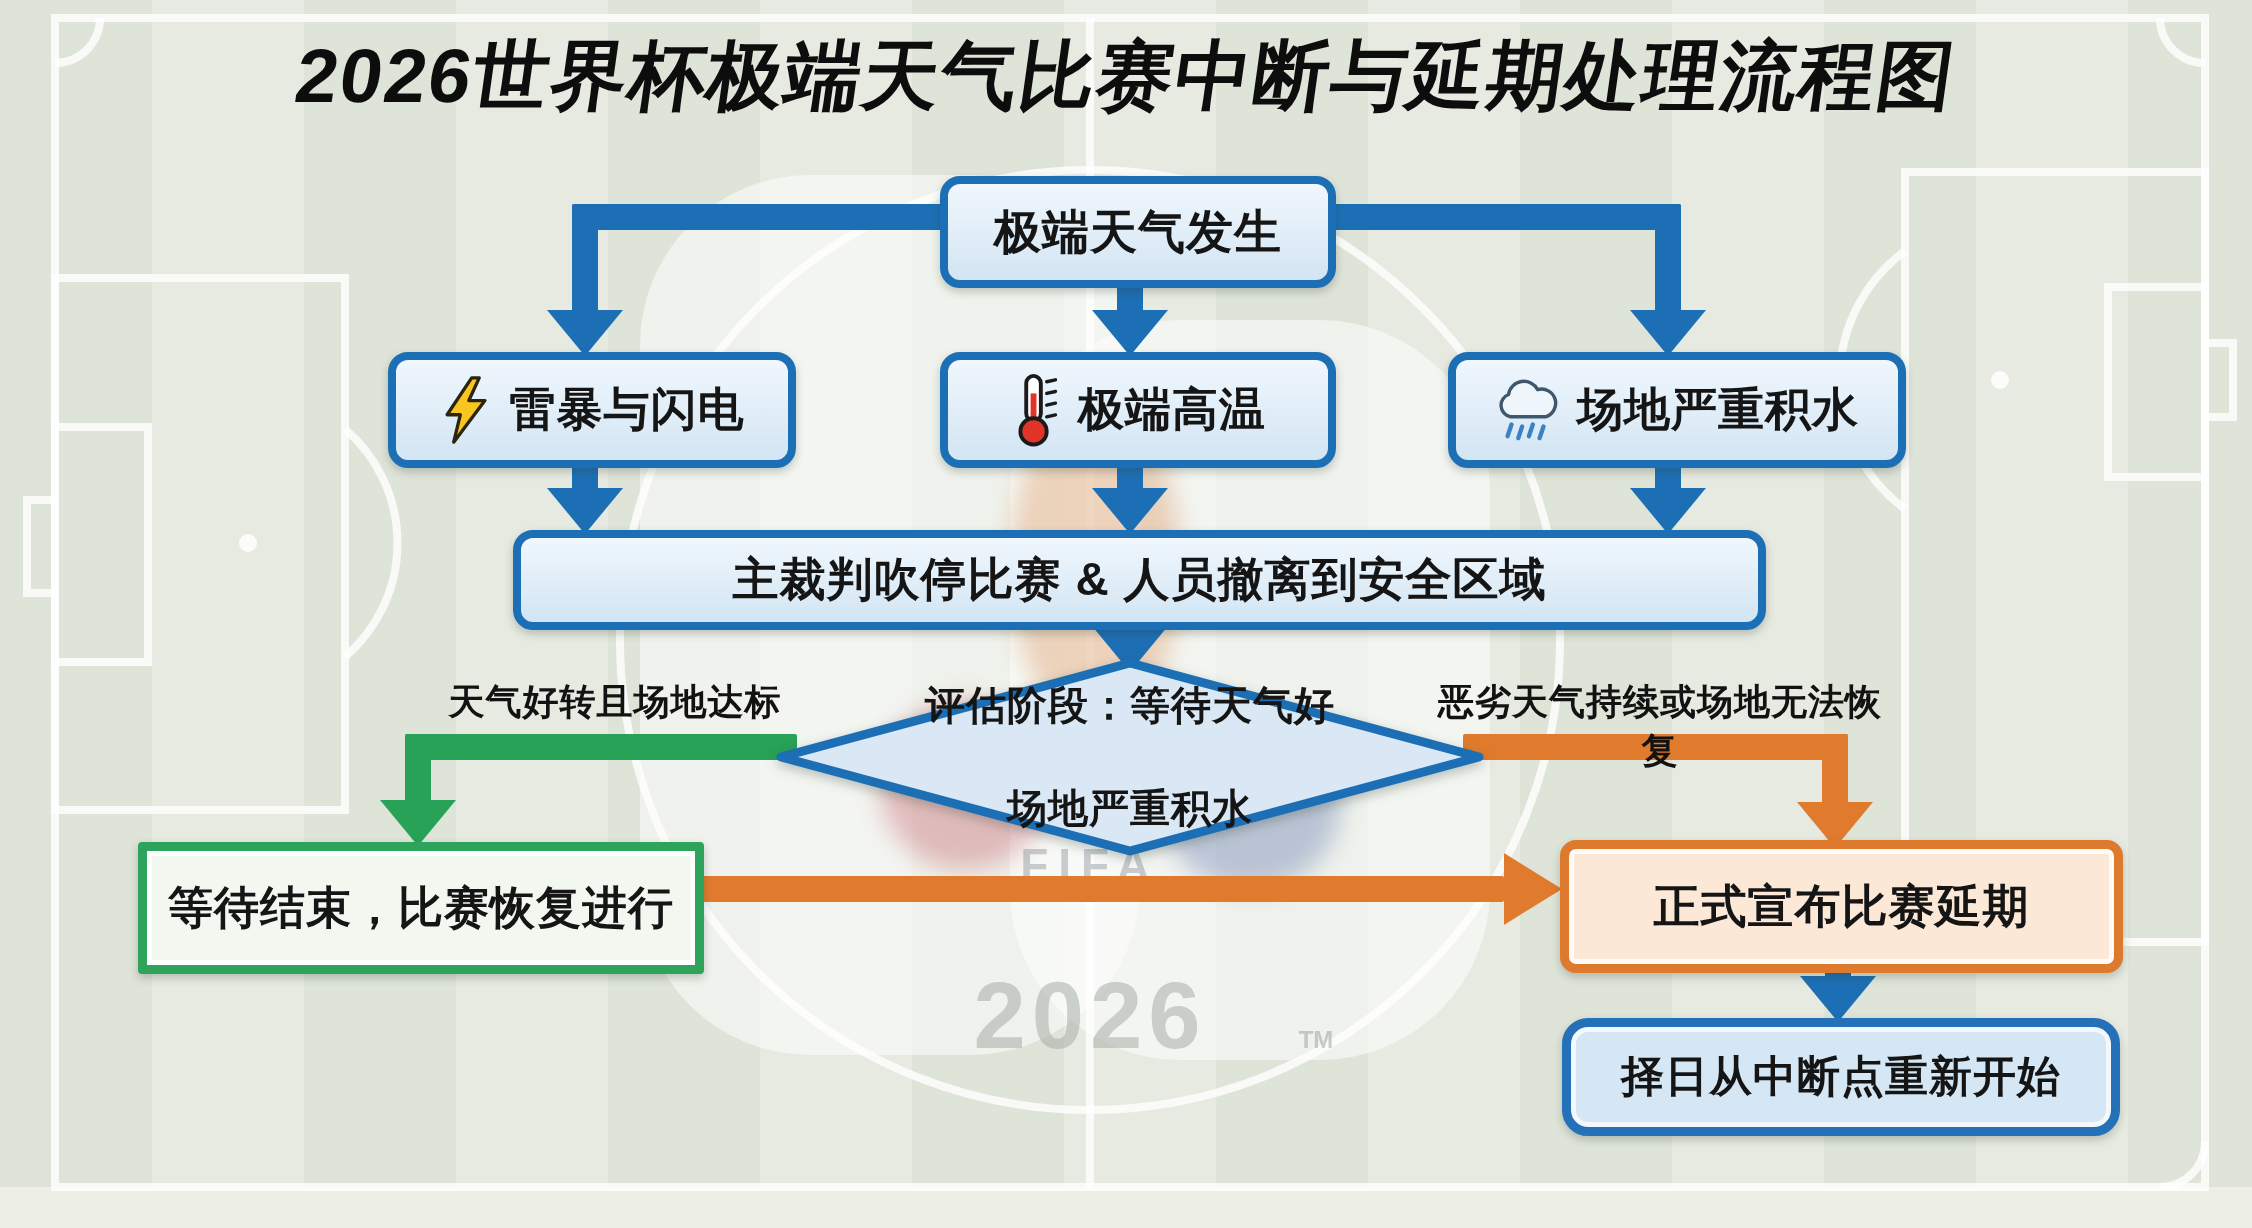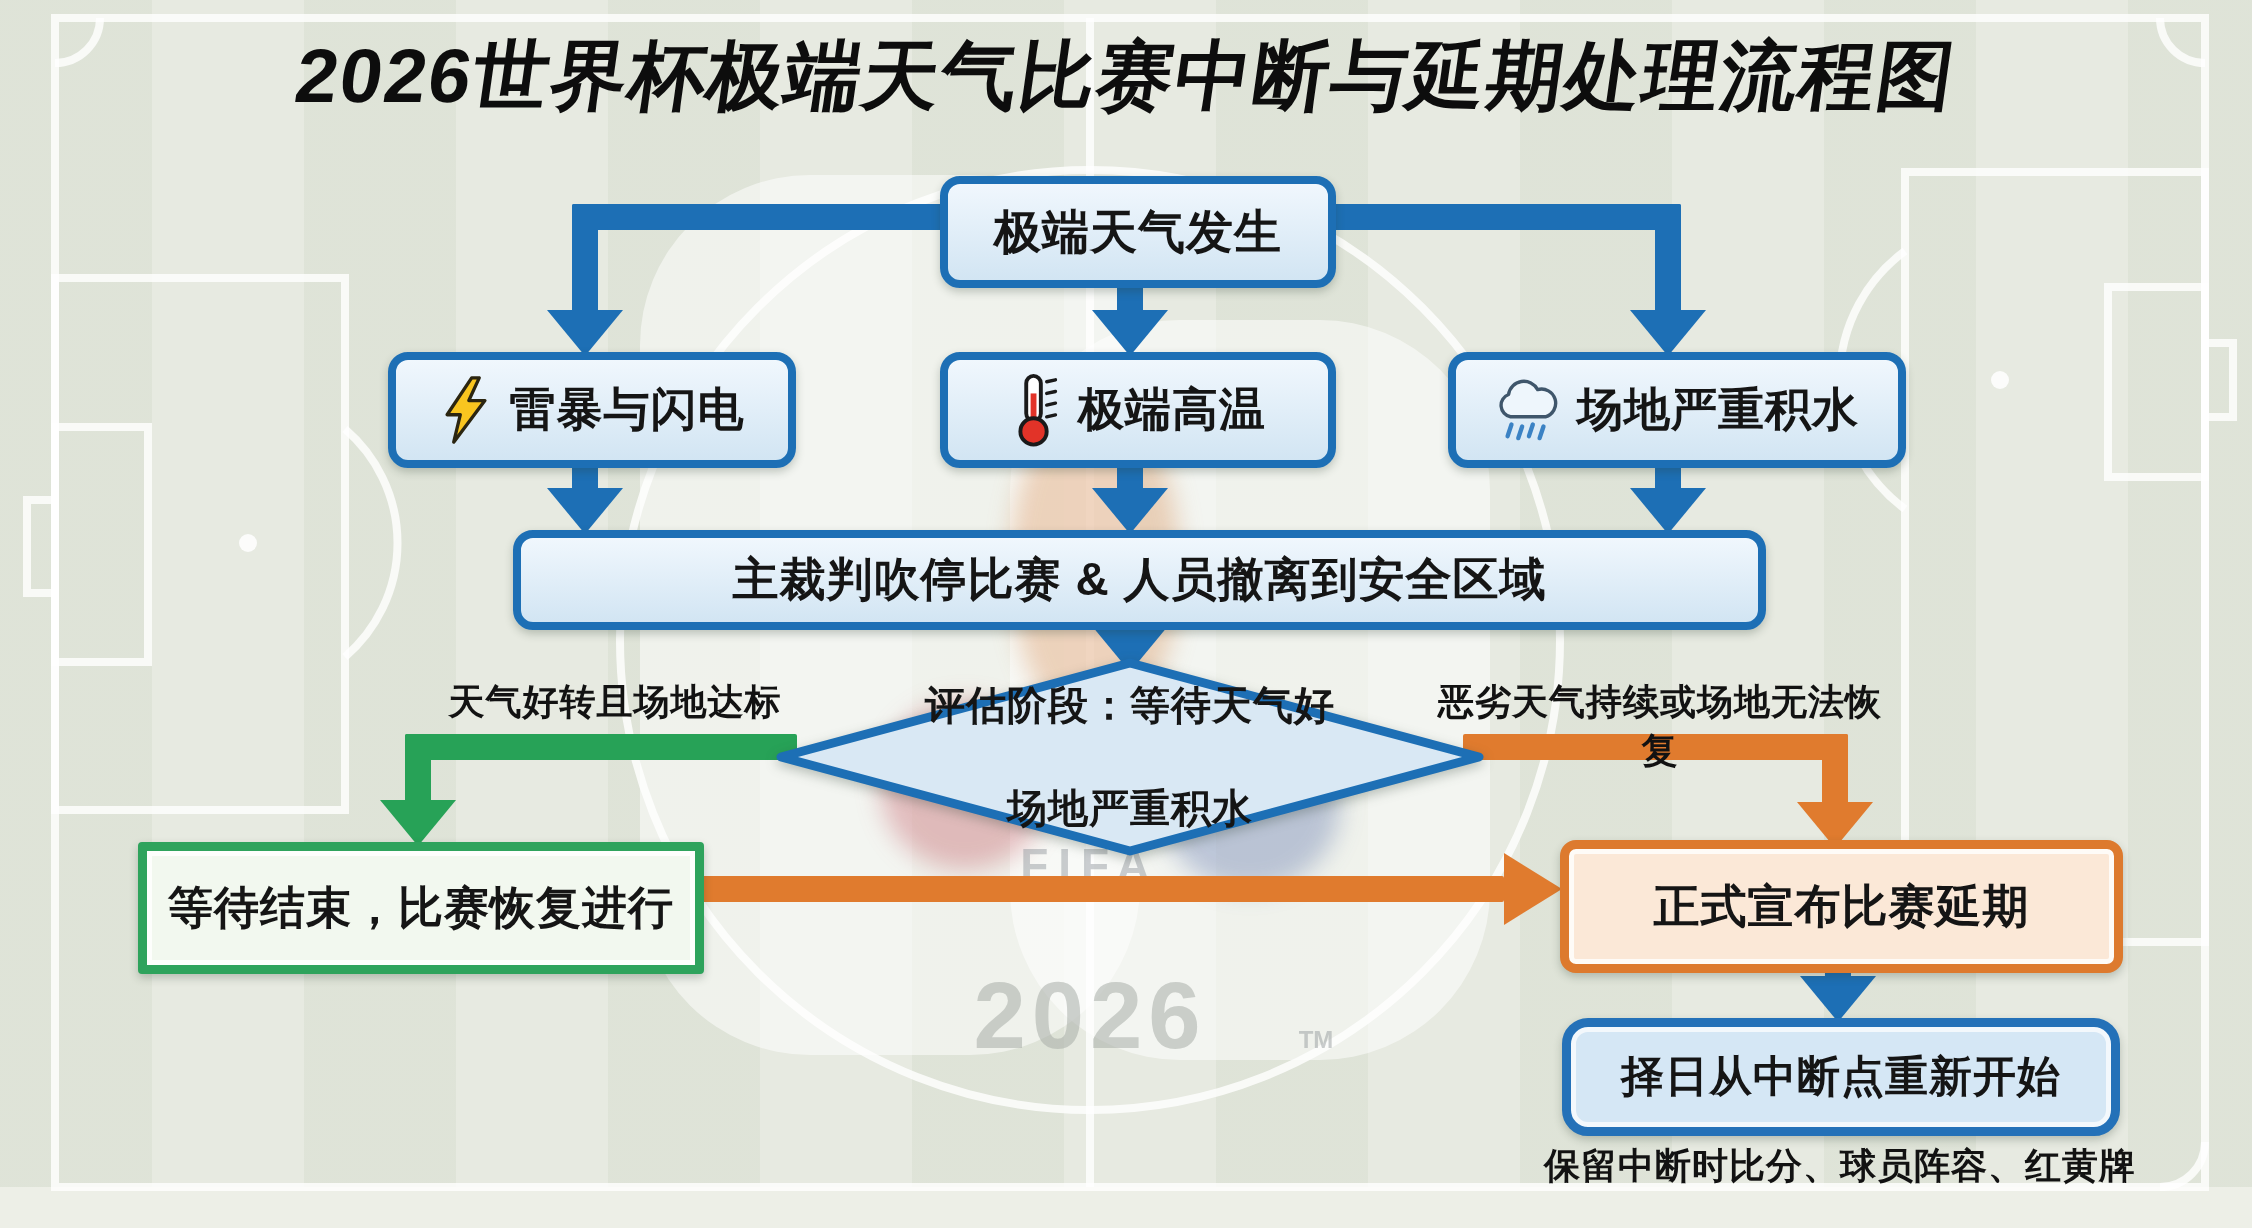--- a/index.html
+++ b/index.html
@@ -182,19 +182,18 @@
     <span>等待结束，比赛恢复进行</span>
   </div>
 
   <div class="node orange-node" style="left:1560px;top:840px;width:545px;height:115px;font-size:46px;">
     <span>正式宣布比赛延期</span>
   </div>
 
   <div class="node blue-node2" style="left:1562px;top:1018px;width:540px;height:100px;font-size:43px;">
     <span>择日从中断点重新开始</span>
   </div>
-  <div class="note" style="left:1530px;top:1142px;width:620px;font-size:36px;">保留中断时比分、球员阵容、红黄牌</div>
 
   <div class="title">
     <span>2026世界杯极端天气比赛中断与延期处理流程图</span>
   </div>
 
 </div>
 
 </body></html>

